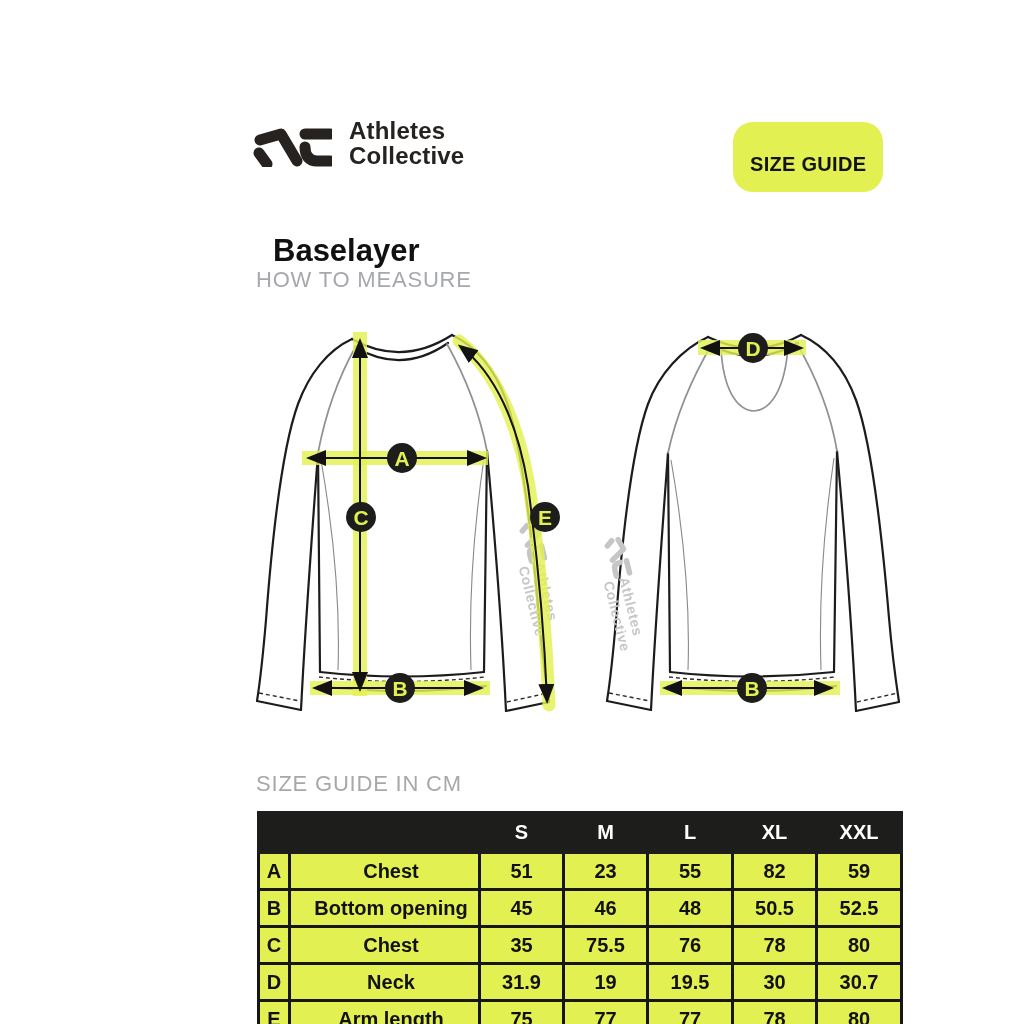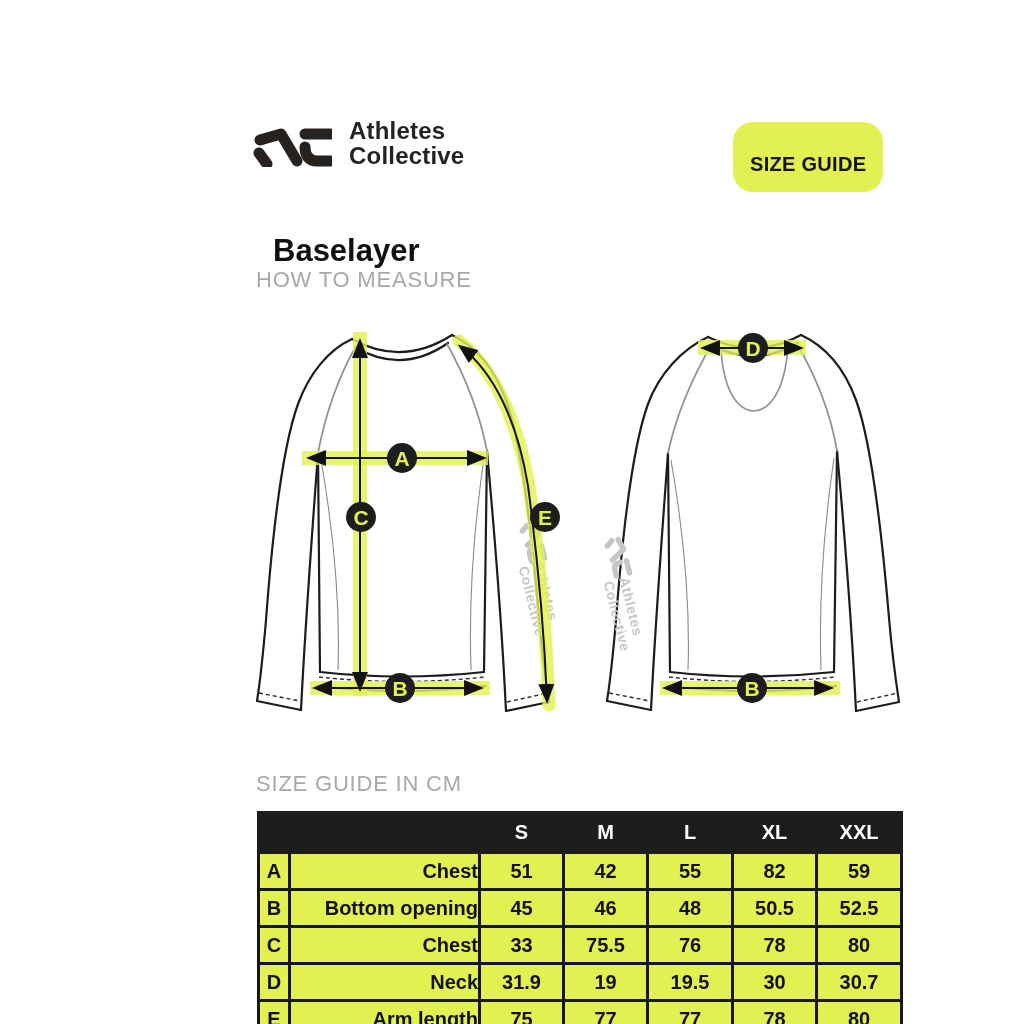--- a/index.html
+++ b/index.html
@@ -43,21 +43,21 @@
   table.size-table{
     position:absolute;left:257px;top:811px;width:643px;height:213px;
     border-collapse:collapse;table-layout:fixed;font-weight:700;font-size:20px;color:#111;
   }
   table.size-table th,table.size-table td{border:3px solid #161614;text-align:center;padding:0;}
   table.size-table thead th{
     background:#1d1d1b;color:#ffffff;border-color:#1d1d1b;height:37px;font-size:20px;
   }
   table.size-table thead th.size-col{border-left:2px solid #d9e94f;}
   table.size-table tbody th,table.size-table tbody td{background:#e3f052;height:34px;}
-  table.size-table td.lbl{text-align:right;padding-left:13px;}
+  table.size-table td.lbl{text-align:center;padding-left:13px;}
 </style>
 </head>
 <body>
 
 <div class="canvas">
 
   <svg class="logo-mark" width="80" height="46" viewBox="0 0 80 46">
     <g fill="none" stroke="#262220" stroke-width="11" stroke-linecap="round" stroke-linejoin="round">
       <path d="M8,19 L29,13 L45,40"></path>
       <path d="M7,32 L15,43"></path>
@@ -218,38 +218,38 @@
         <th class="size-col">L</th>
         <th class="size-col">XL</th>
         <th class="size-col">XXL</th>
       </tr>
     </thead>
     <tbody>
       <tr>
         <th>A</th>
         <td class="lbl">Chest</td>
         <td>51</td>
-        <td>42</td>
+        <td>23</td>
         <td>55</td>
         <td>82</td>
         <td>59</td>
       </tr>
       <tr>
         <th>B</th>
         <td class="lbl">Bottom opening</td>
         <td>45</td>
         <td>46</td>
         <td>48</td>
         <td>50.5</td>
         <td>52.5</td>
       </tr>
       <tr>
         <th>C</th>
         <td class="lbl">Chest</td>
-        <td>33</td>
+        <td>35</td>
         <td>75.5</td>
         <td>76</td>
         <td>78</td>
         <td>80</td>
       </tr>
       <tr>
         <th>D</th>
         <td class="lbl">Neck</td>
         <td>31.9</td>
         <td>19</td>

